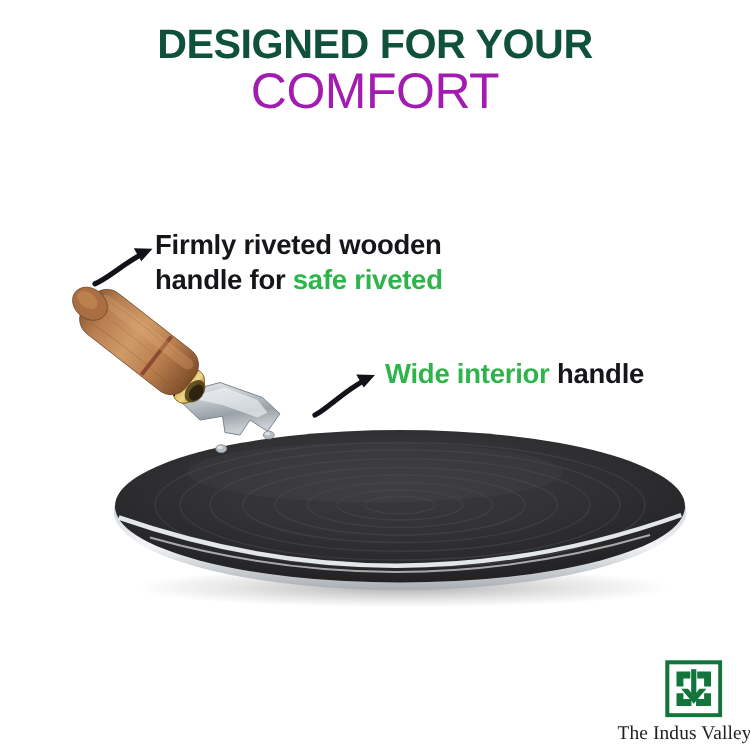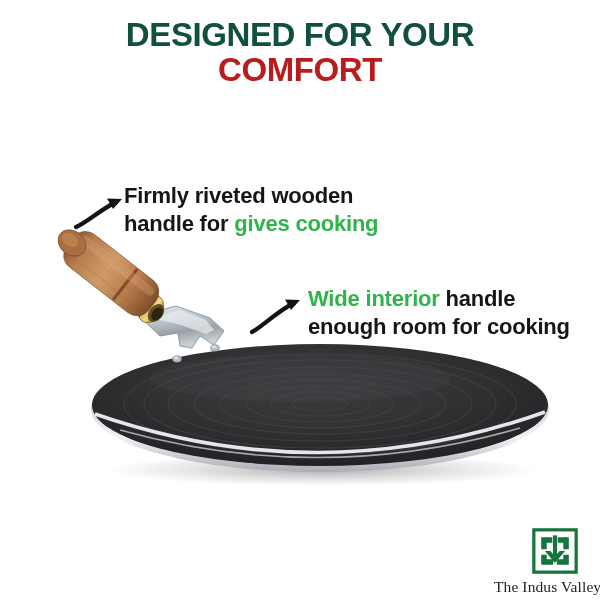--- a/index.html
+++ b/index.html
@@ -37,23 +37,23 @@
   }
   .headline-line1 {
     display: block;
     font-size: 33px;
     font-weight: 700;
     color: #10513a;
     white-space: nowrap;
   }
   .headline-line2 {
     display: block;
-    font-size: 33px;
-    font-weight: 700;
-    color: #b91c1c;
+    font-size: 40px;
+    font-weight: 400;
+    color: #a21caf;
     white-space: nowrap;
     margin-top: 1px;
   }
 
   
   .callout {
     position: absolute;
     font-size: 22px;
     font-weight: 700;
     color: #14161a;
@@ -231,31 +231,30 @@
     </g>
   </svg>
 
   <svg id="arrow-handle-svg" class="arrow-svg" width="64" height="48" viewBox="0 0 64 48">
     <path d="M2,44 C12,40 26,27 42,19" stroke="#111318" stroke-width="4.2" fill="none" stroke-linecap="round"></path>
     <path d="M48,16 L33,15.5 L39,26 Z" fill="#111318"></path>
   </svg>
 
   <div class="callout" id="callout-handle">
     <span>Firmly riveted wooden</span><br>
-    <span>handle for </span><span class="hl">gives cooking</span>
+    <span>handle for </span><span class="hl">safe riveted</span>
   </div>
 
   <svg id="arrow-interior-svg" class="arrow-svg" width="66" height="50" viewBox="0 0 66 50">
     <path d="M2,46 C12,41 26,26 44,17" stroke="#111318" stroke-width="4.2" fill="none" stroke-linecap="round"></path>
     <path d="M50,14 L35,13.5 L41,24 Z" fill="#111318"></path>
   </svg>
 
   <div class="callout" id="callout-interior">
     <span class="hl">Wide interior</span><span> handle</span><br>
-    <span>enough room for cooking</span>
   </div>
 
   <div id="logo">
     <svg id="logo-mark" width="46" height="46" viewBox="0 0 100 100">
 
       <rect x="4" y="4" width="92" height="92" fill="none" stroke="#13743c" stroke-width="7"></rect>
 
       <path d="M20,20 L44,20 L44,32 L32,32 L32,46 L20,46 Z" fill="#13743c"></path>
       <path d="M80,20 L56,20 L56,32 L68,32 L68,46 L80,46 Z" fill="#13743c"></path>
       <path d="M20,80 L20,58 L32,58 L32,68 L46,68 L46,80 Z" fill="#13743c"></path>

